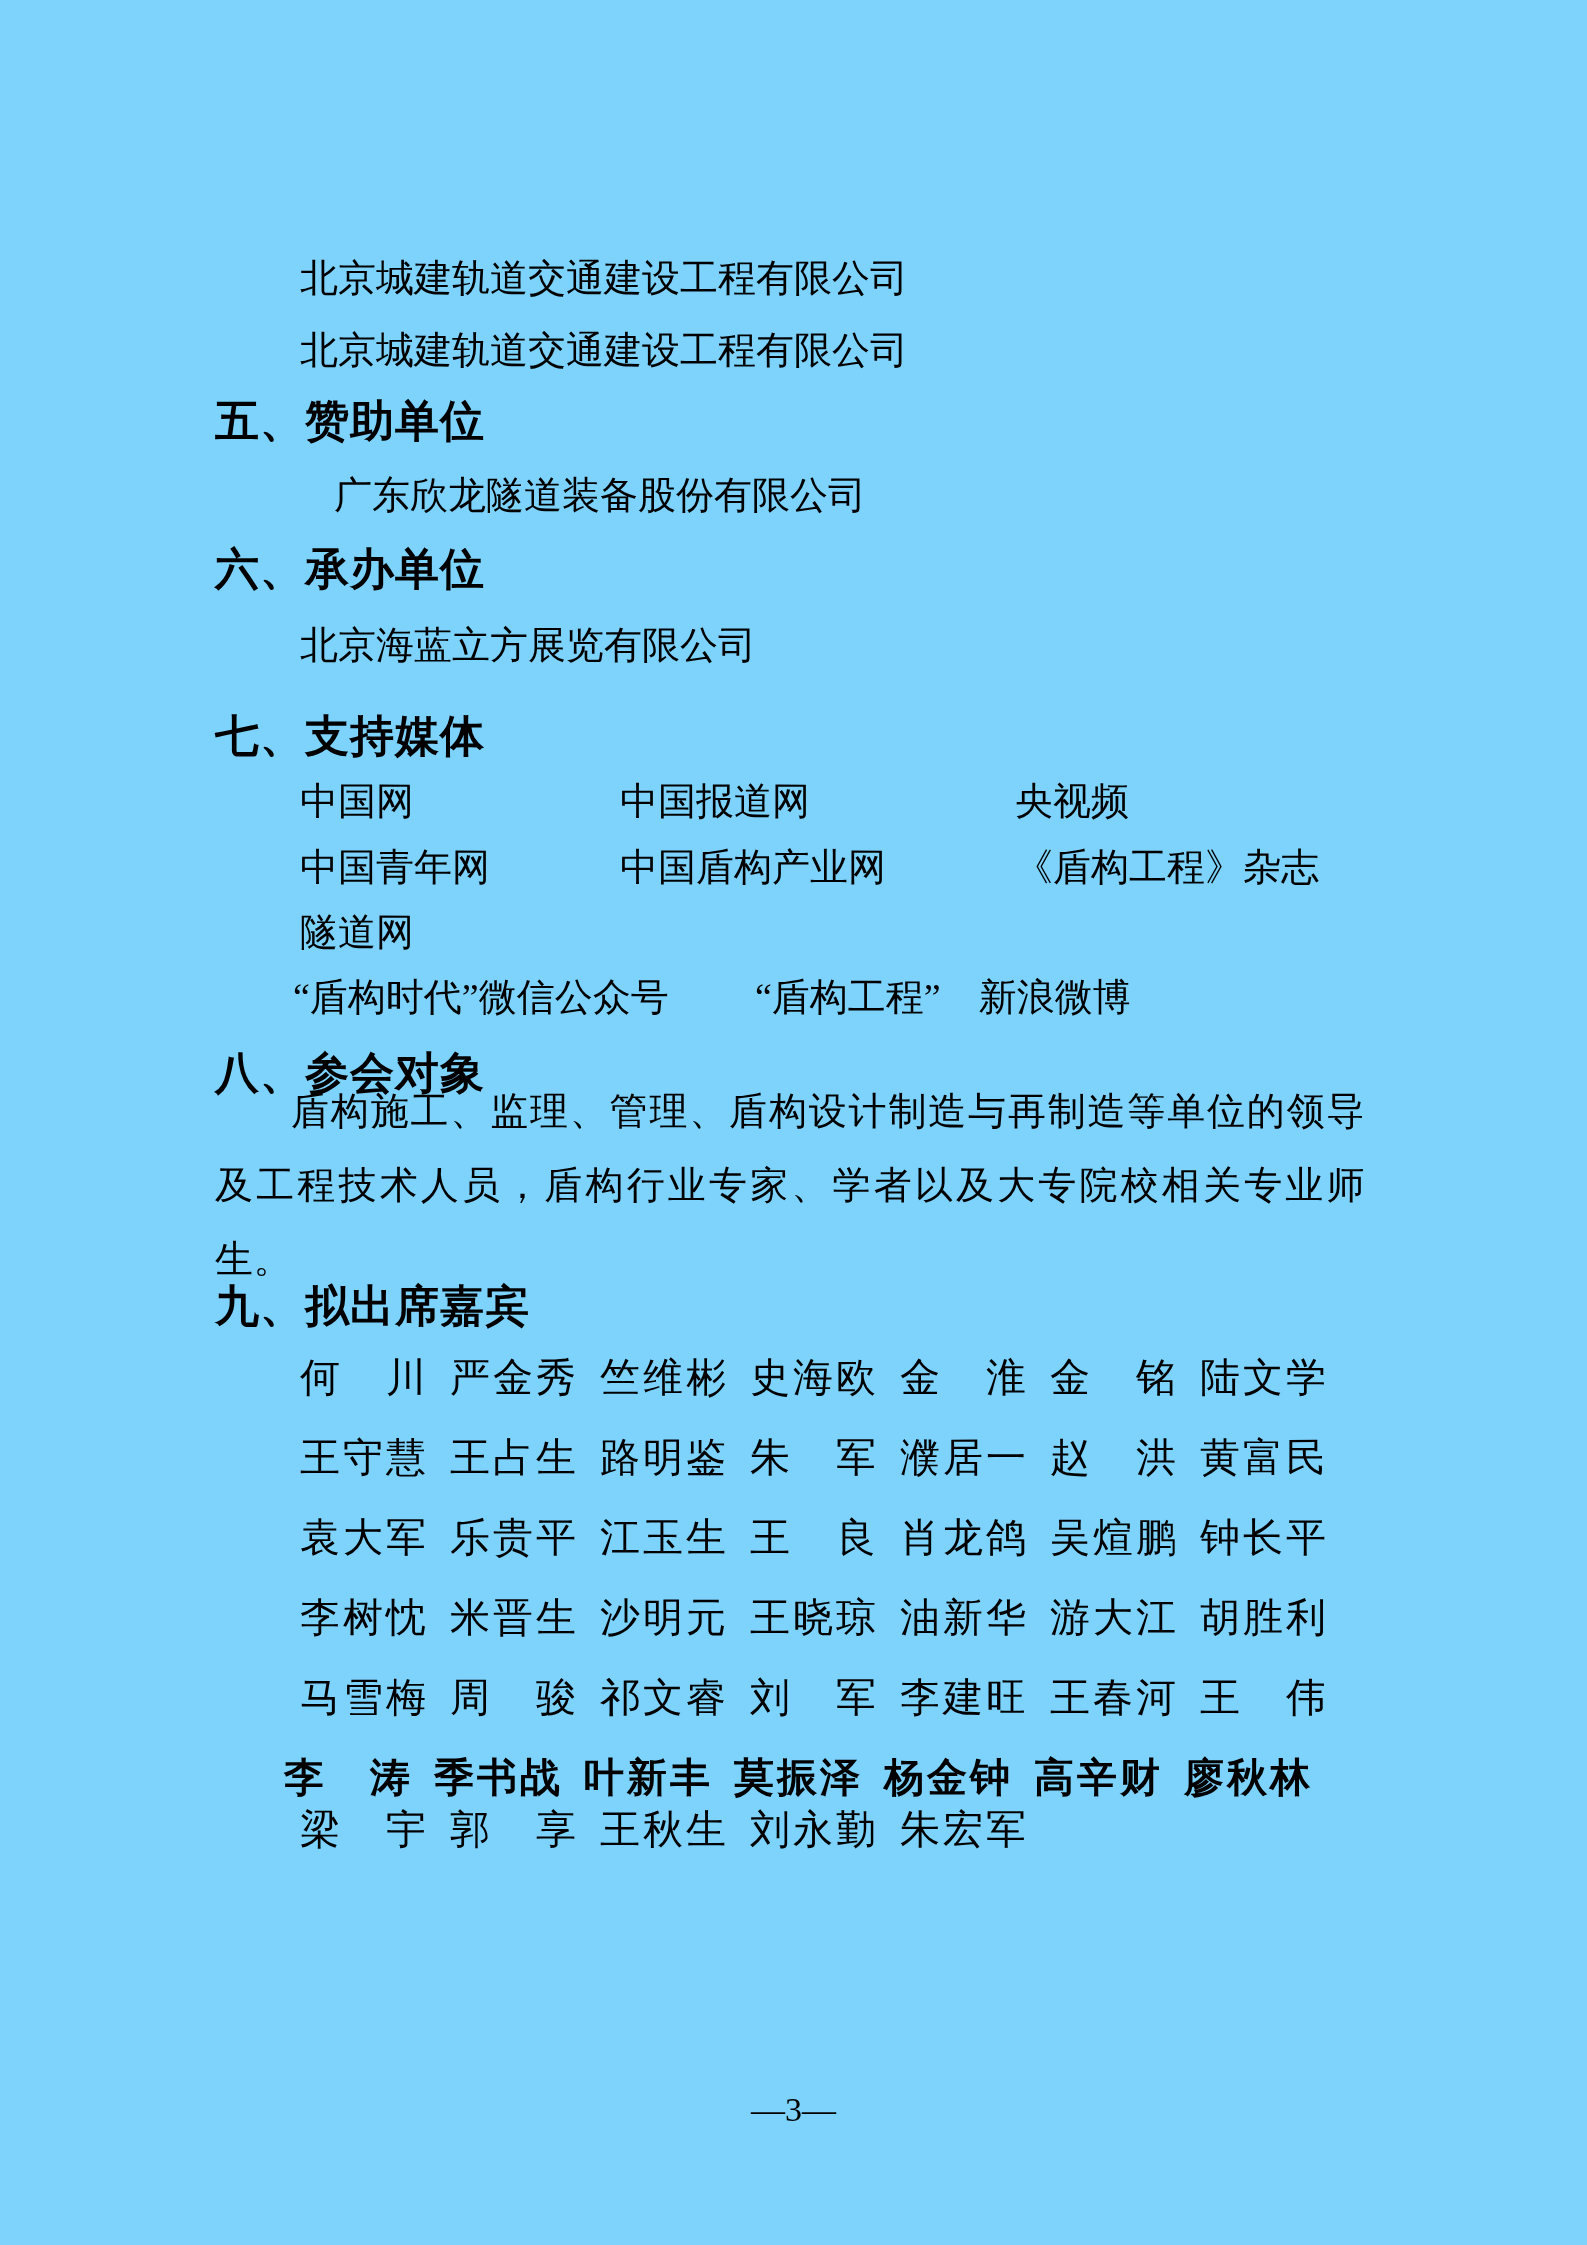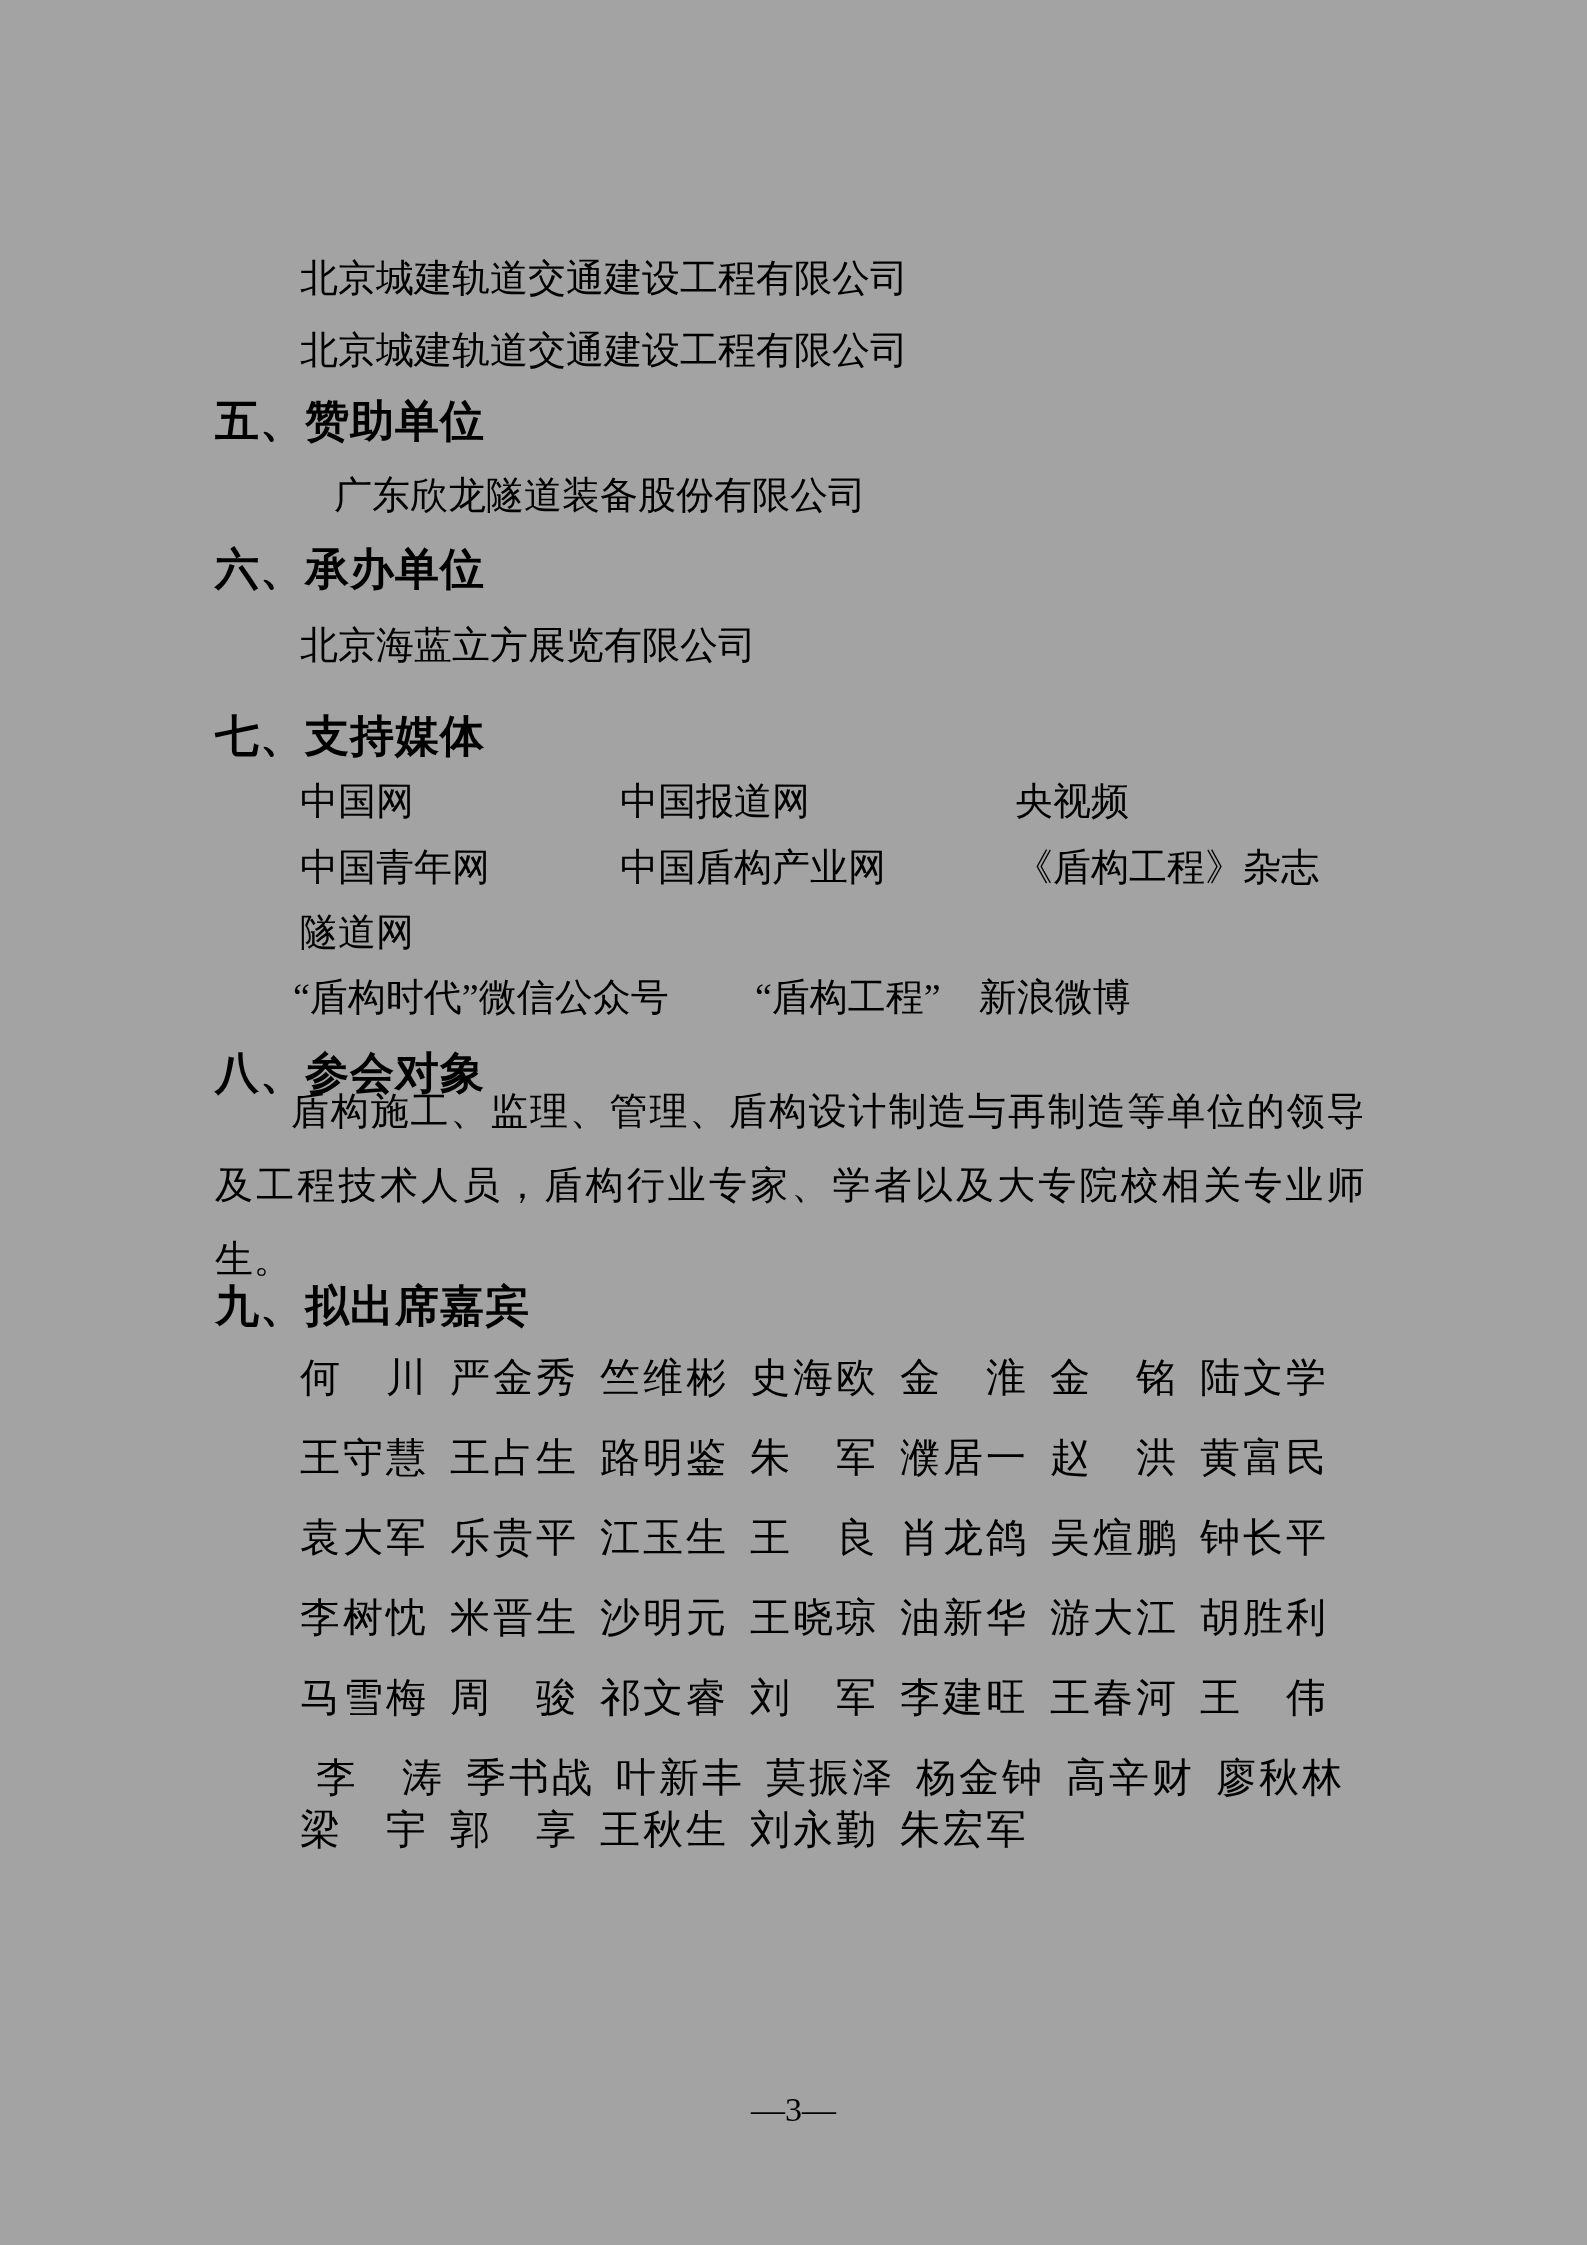--- a/index.html
+++ b/index.html
@@ -1,20 +1,20 @@
 <!DOCTYPE html>
 <html><head>
 <meta charset="utf-8">
 <style>
   html, body { margin: 0; padding: 0; background: #ffffff; }
   .page {
     position: relative;
     width: 1587px;
     height: 2245px;
-    background: #a3a3a3;
+    background: #7dd3fc;
     color: #000000;
     font-family: "Liberation Serif", "DejaVu Serif", serif;
     overflow: hidden;
   }
   .abs { position: absolute; }
   .body-line {
     font-size: 38px;
     line-height: 50px;
     white-space: nowrap;
   }
@@ -138,21 +138,21 @@
     </div>
   <div class="abs guest-row" style="left:300px; top:1673px;">
       <span class="guest-name">马雪梅</span>
       <span class="guest-name">周　骏</span>
       <span class="guest-name">祁文睿</span>
       <span class="guest-name">刘　军</span>
       <span class="guest-name">李建旺</span>
       <span class="guest-name">王春河</span>
       <span class="guest-name">王　伟</span>
     </div>
-  <div class="abs guest-row" style="left:316px; top:1753px;">
+  <div class="abs guest-row" style="left:284px; top:1753px;font-weight:bold;">
       <span class="guest-name">李　涛</span>
       <span class="guest-name">季书战</span>
       <span class="guest-name">叶新丰</span>
       <span class="guest-name">莫振泽</span>
       <span class="guest-name">杨金钟</span>
       <span class="guest-name">高辛财</span>
       <span class="guest-name">廖秋林</span>
     </div>
   <div class="abs guest-row" style="left:300px; top:1805px;">
       <span class="guest-name">梁　宇</span>

